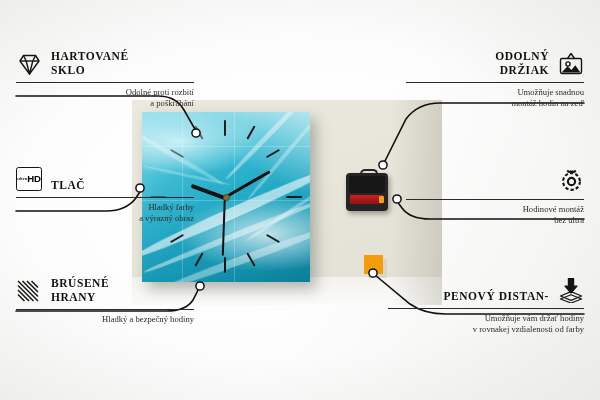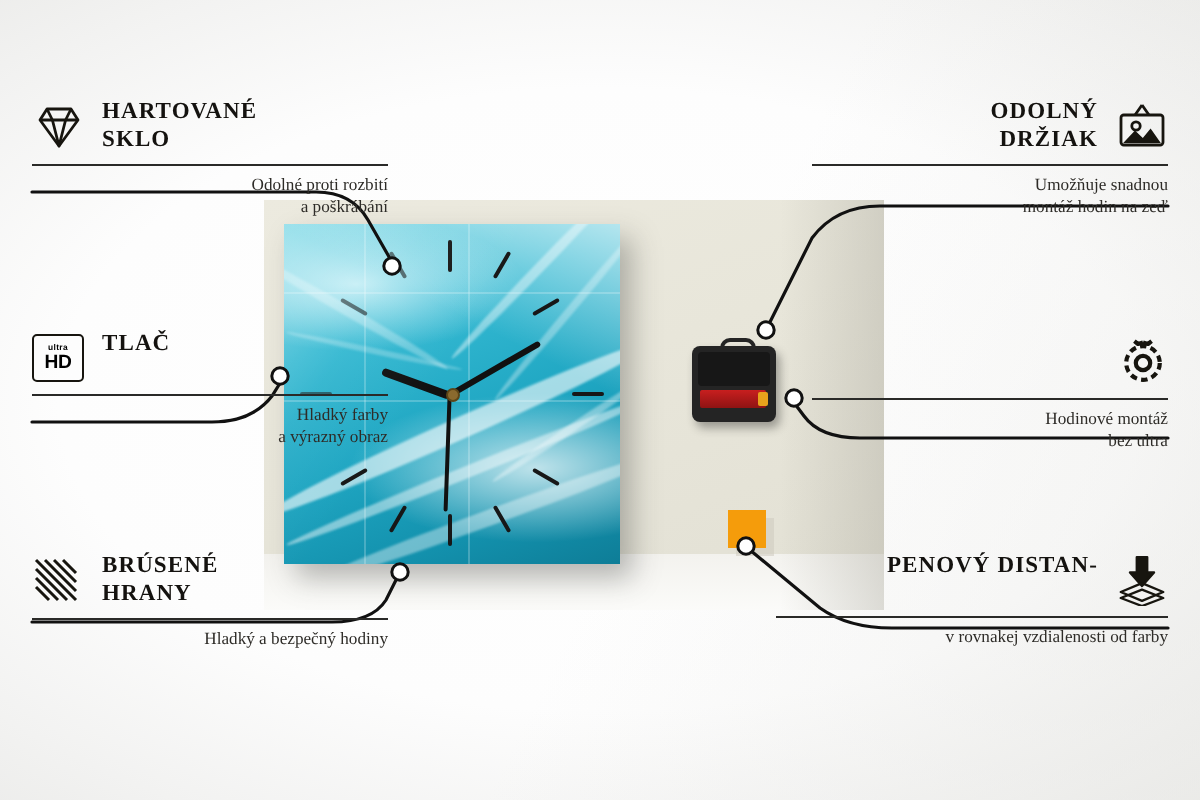--- a/index.html
+++ b/index.html
@@ -86,40 +86,40 @@
   .mech-batt-tip{position:absolute;left:33px;top:27px;width:5px;height:7px;background:#e8a21c;border-radius:1px;}
   .mech-hook{position:absolute;left:14px;top:0px;width:14px;height:9px;border:2px solid #242424;border-bottom:none;border-radius:5px 5px 0 0;}
   .foam{position:absolute;left:232px;top:155px;width:19px;height:19px;background:#f59c0b;
     box-shadow:4px 4px 0 rgba(205,203,192,.55);}
 
   
   .lines{position:absolute;left:0;top:0;width:600px;height:400px;pointer-events:none;}
 
   
   .feat{position:absolute;width:178px;}
-  .feat .row{display:flex;align-items:flex-start;gap:9px;}
+  .feat .row{display:flex;align-items:flex-end;gap:9px;}
   .feat.right .row{flex-direction:row-reverse;}
   .feat .ttl{
     font-family:"Liberation Serif", serif;
     font-weight:bold;font-size:11.5px;letter-spacing:.55px;
     color:#14120f;line-height:13.5px;text-transform:uppercase;
   }
   .feat.right .ttl{text-align:right;}
   .feat .rule{height:1px;background:#2a2a28;margin:5px 0 4px 0;}
   .feat .sub{
     font-family:"Liberation Serif", serif;
     font-size:8.6px;line-height:11.2px;color:#2e2c28;text-align:right;
   }
   .feat.right .sub{text-align:right;}
   .ico{width:26px;height:26px;flex:0 0 26px;display:flex;align-items:center;justify-content:center;}
   .ico svg{display:block;}
 
   .hd-box{
     width:24px;height:22px;border:1.6px solid #17150f;border-radius:2.5px;
-    display:flex;flex-direction:column;align-items:center;justify-content:center;line-height:1;
+    display:flex;flex-direction:row;align-items:center;justify-content:center;line-height:1;
   }
   .hd-box .u{font-family:"Liberation Sans",sans-serif;font-size:4.2px;font-weight:bold;letter-spacing:.2px;}
   .hd-box .h{font-family:"Liberation Sans",sans-serif;font-size:9.6px;font-weight:bold;letter-spacing:-.2px;margin-top:.5px;}
 </style>
 </head>
 <body>
 
 <div id="stage">
 
   <div class="bg-grad"></div>
@@ -314,16 +314,17 @@
             <path d="M13 14.6 L23.6 19 L13 23.4 L2.4 19 Z" fill="none"></path>
             <path d="M13 17.8 L23.6 22 L13 26 L2.4 22 Z" fill="none"></path>
           </g>
         </svg>
       </span>
       <div>
         <div class="ttl">PENOVÝ DISTAN-</div>
       </div>
     </div>
     <div class="rule"></div>
+    <div class="sub">Umožňuje vám držať hodiny</div>
     <div class="sub">v rovnakej vzdialenosti od farby</div>
   </div>
 
 </div>
 
 </body></html>

